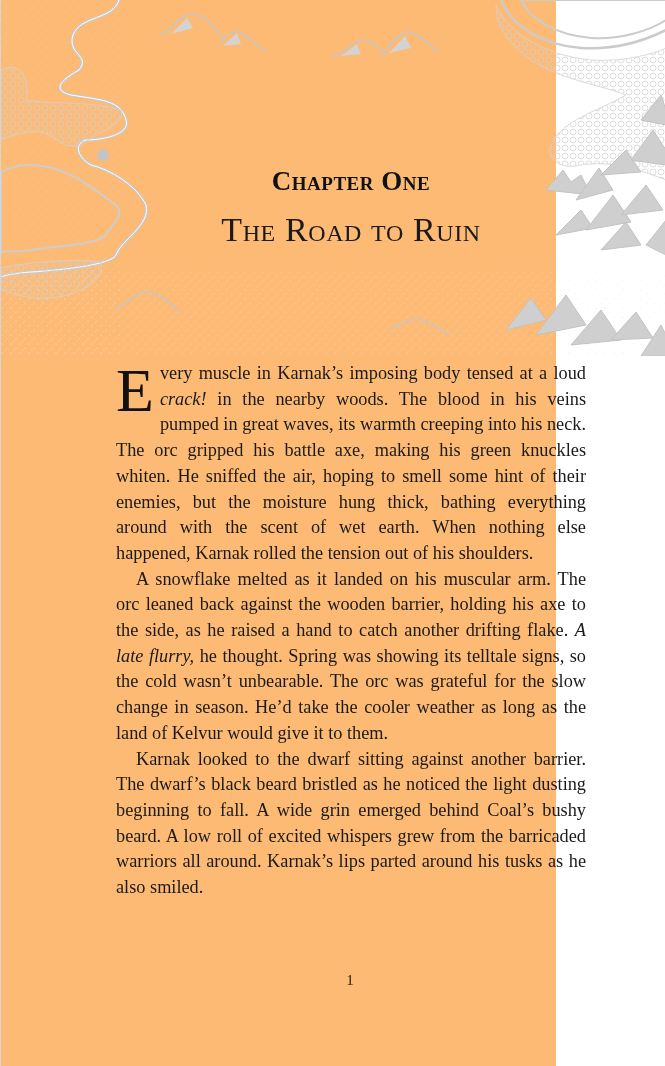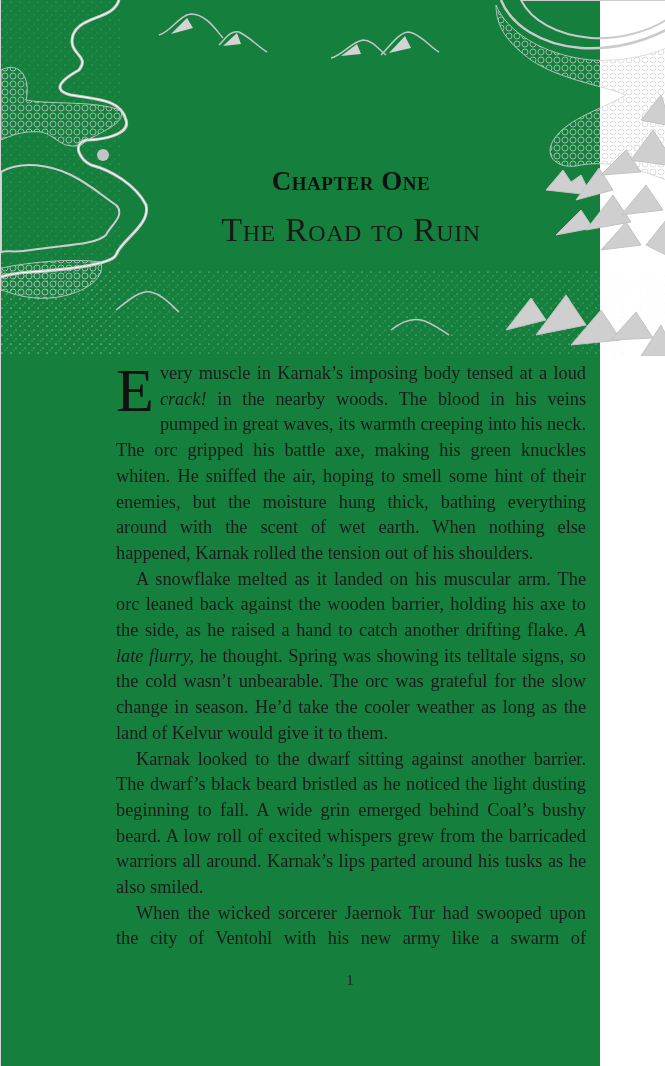--- a/index.html
+++ b/index.html
@@ -11,23 +11,23 @@
       width: 665px;
       height: 1066px;
       position: relative;
       overflow: hidden;
       font-family: "Liberation Serif", "DejaVu Serif", serif;
       color: #1a1a1a;
     }
     .page {
       position: absolute;
       left: 0; top: 0;
-      width: 600px;
+      width: 556px;
       height: 1066px;
-      background: #15803d;
+      background: #fdba74;
       border-left: 1px solid #d6d6d6;
       box-sizing: border-box;
       text-decoration: underline;
     }
     .map-header {
       position: absolute;
       left: 0; top: 0;
       width: 665px;
       height: 356px;
       overflow: hidden;
@@ -175,17 +175,16 @@
     </svg>
   </div>
 
   <div class="chapter-number">Chapter One</div>
   <h1 class="chapter-title" style="margin:0;">The Road to Ruin</h1>
 
   <div class="body-text">
     <p class="first"><span class="drop-cap">E</span><span>very muscle in Karnak’s imposing body tensed at a loud </span><span class="ital">crack!</span><span> in the nearby woods. The blood in his veins pumped in great waves, its warmth creeping into his neck. The orc gripped his battle axe, making his green knuckles whiten. He sniffed the air, hoping to smell some hint of their enemies, but the moisture hung thick, bathing everything around with the scent of wet earth. When nothing else happened, Karnak rolled the tension out of his shoulders.</span></p>
     <p><span>A snowflake melted as it landed on his muscular arm. The orc leaned back against the wooden barrier, holding his axe to the side, as he raised a hand to catch another drifting flake. </span><span class="ital">A late flurry,</span><span> he thought. Spring was showing its telltale signs, so the cold wasn’t unbearable. The orc was grateful for the slow change in season. He’d take the cooler weather as long as the land of Kelvur would give it to them.</span></p>
     <p><span>Karnak looked to the dwarf sitting against another barrier. The dwarf’s black beard bristled as he noticed the light dusting beginning to fall. A wide grin emerged behind Coal’s bushy beard. A low roll of excited whispers grew from the barricaded warriors all around. Karnak’s lips parted around his tusks as he also smiled.</span></p>
-    <p style="text-align-last: justify;"><span>When the wicked sorcerer Jaernok Tur had swooped upon the city of Ventohl with his new army like a swarm of</span></p>
   </div>
 
   <div class="page-number">1</div>
 </div>
 
 </body></html>

